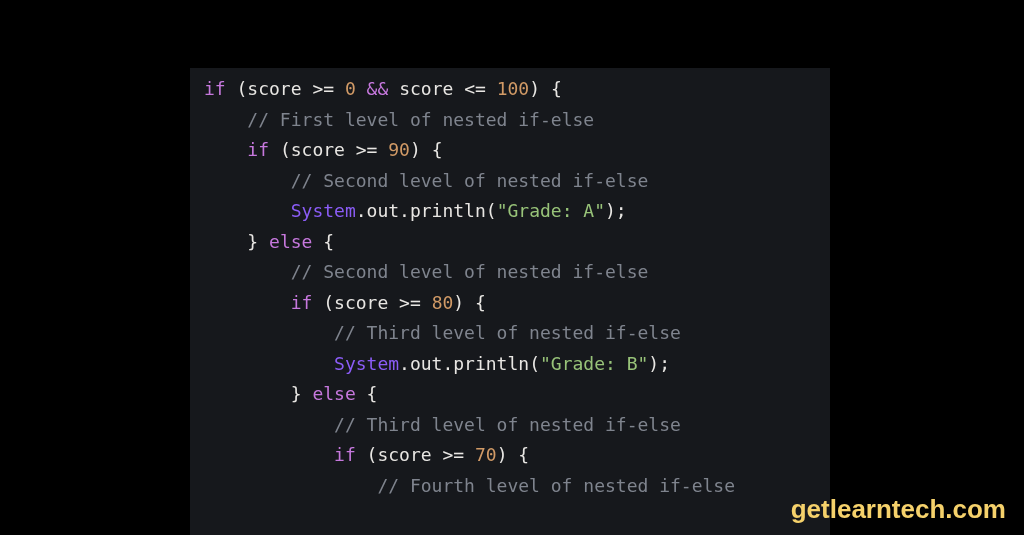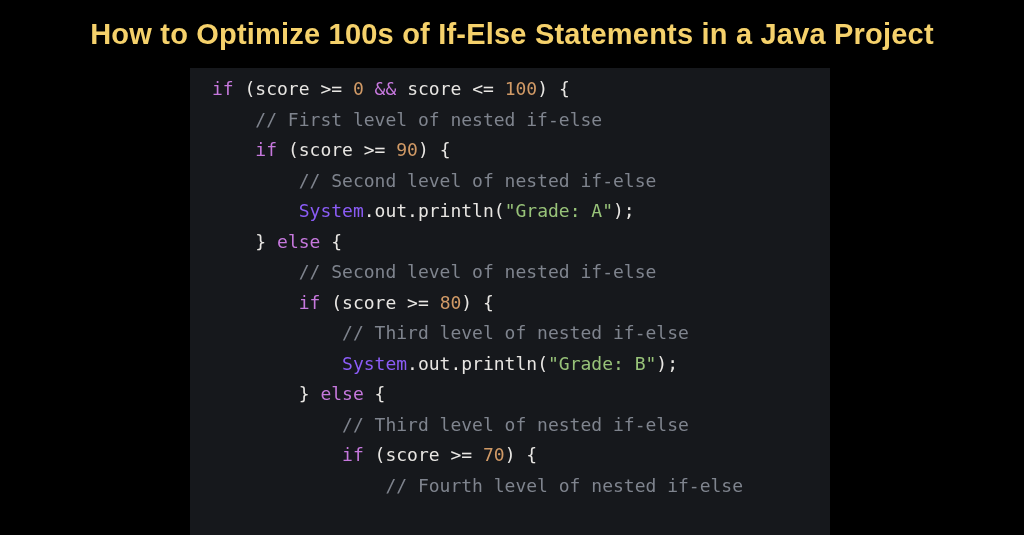--- a/index.html
+++ b/index.html
@@ -26,21 +26,21 @@
     font-size: 29px;
     letter-spacing: 0.2px;
   }
   .code-panel {
     position: absolute;
     top: 68px;
     left: 190px;
     width: 640px;
     height: 467px;
     background: #16181c;
-    padding: 6px 14px 0 22px;
+    padding: 6px 14px 0 14px;
     font-family: "Consolas", "Menlo", "DejaVu Sans Mono", monospace;
     font-size: 18px;
     line-height: 30.5px;
     color: #e8e6e3;
     overflow: hidden;
     white-space: pre;
   }
   .kw  { color: #c678dd; }      
   .op  { color: #c678dd; }      
   .num { color: #d19a66; }      
@@ -55,18 +55,18 @@
     bottom: 10px;
     color: #f5d16b;
     font-weight: 800;
     font-size: 26px;
   }
 </style>
 </head>
 <body>
 <div class="canvas">
 
-<div class="title">How to Optimize 100s of If-Else Statements in a Java Project</div>
 
 <div class="code-panel" id="code-block"><div><span></span><span class="kw">if</span><span class="pn"> (score </span><span class="pn">&gt;=</span><span class="pn"> </span><span class="num">0</span><span class="pn"> </span><span class="op">&amp;&amp;</span><span class="pn"> score </span><span class="pn">&lt;=</span><span class="pn"> </span><span class="num">100</span><span class="pn">) {</span></div><div><span>    </span><span class="cmt">// First level of nested if-else</span></div><div><span>    </span><span class="kw">if</span><span class="pn"> (score </span><span class="pn">&gt;=</span><span class="pn"> </span><span class="num">90</span><span class="pn">) {</span></div><div><span>        </span><span class="cmt">// Second level of nested if-else</span></div><div><span>        </span><span class="sys">System</span><span class="pn">.out.</span><span class="fn">println</span><span class="pn">(</span><span class="str">"Grade: A"</span><span class="pn">);</span></div><div><span>    </span><span class="pn">} </span><span class="kw">else</span><span class="pn"> {</span></div><div><span>        </span><span class="cmt">// Second level of nested if-else</span></div><div><span>        </span><span class="kw">if</span><span class="pn"> (score </span><span class="pn">&gt;=</span><span class="pn"> </span><span class="num">80</span><span class="pn">) {</span></div><div><span>            </span><span class="cmt">// Third level of nested if-else</span></div><div><span>            </span><span class="sys">System</span><span class="pn">.out.</span><span class="fn">println</span><span class="pn">(</span><span class="str">"Grade: B"</span><span class="pn">);</span></div><div><span>        </span><span class="pn">} </span><span class="kw">else</span><span class="pn"> {</span></div><div><span>            </span><span class="cmt">// Third level of nested if-else</span></div><div><span>            </span><span class="kw">if</span><span class="pn"> (score </span><span class="pn">&gt;=</span><span class="pn"> </span><span class="num">70</span><span class="pn">) {</span></div><div><span>                </span><span class="cmt">// Fourth level of nested if-else</span></div></div>
 
+<div class="brand">getlearntech.com</div>
 
 </div>
 
 </body></html>

